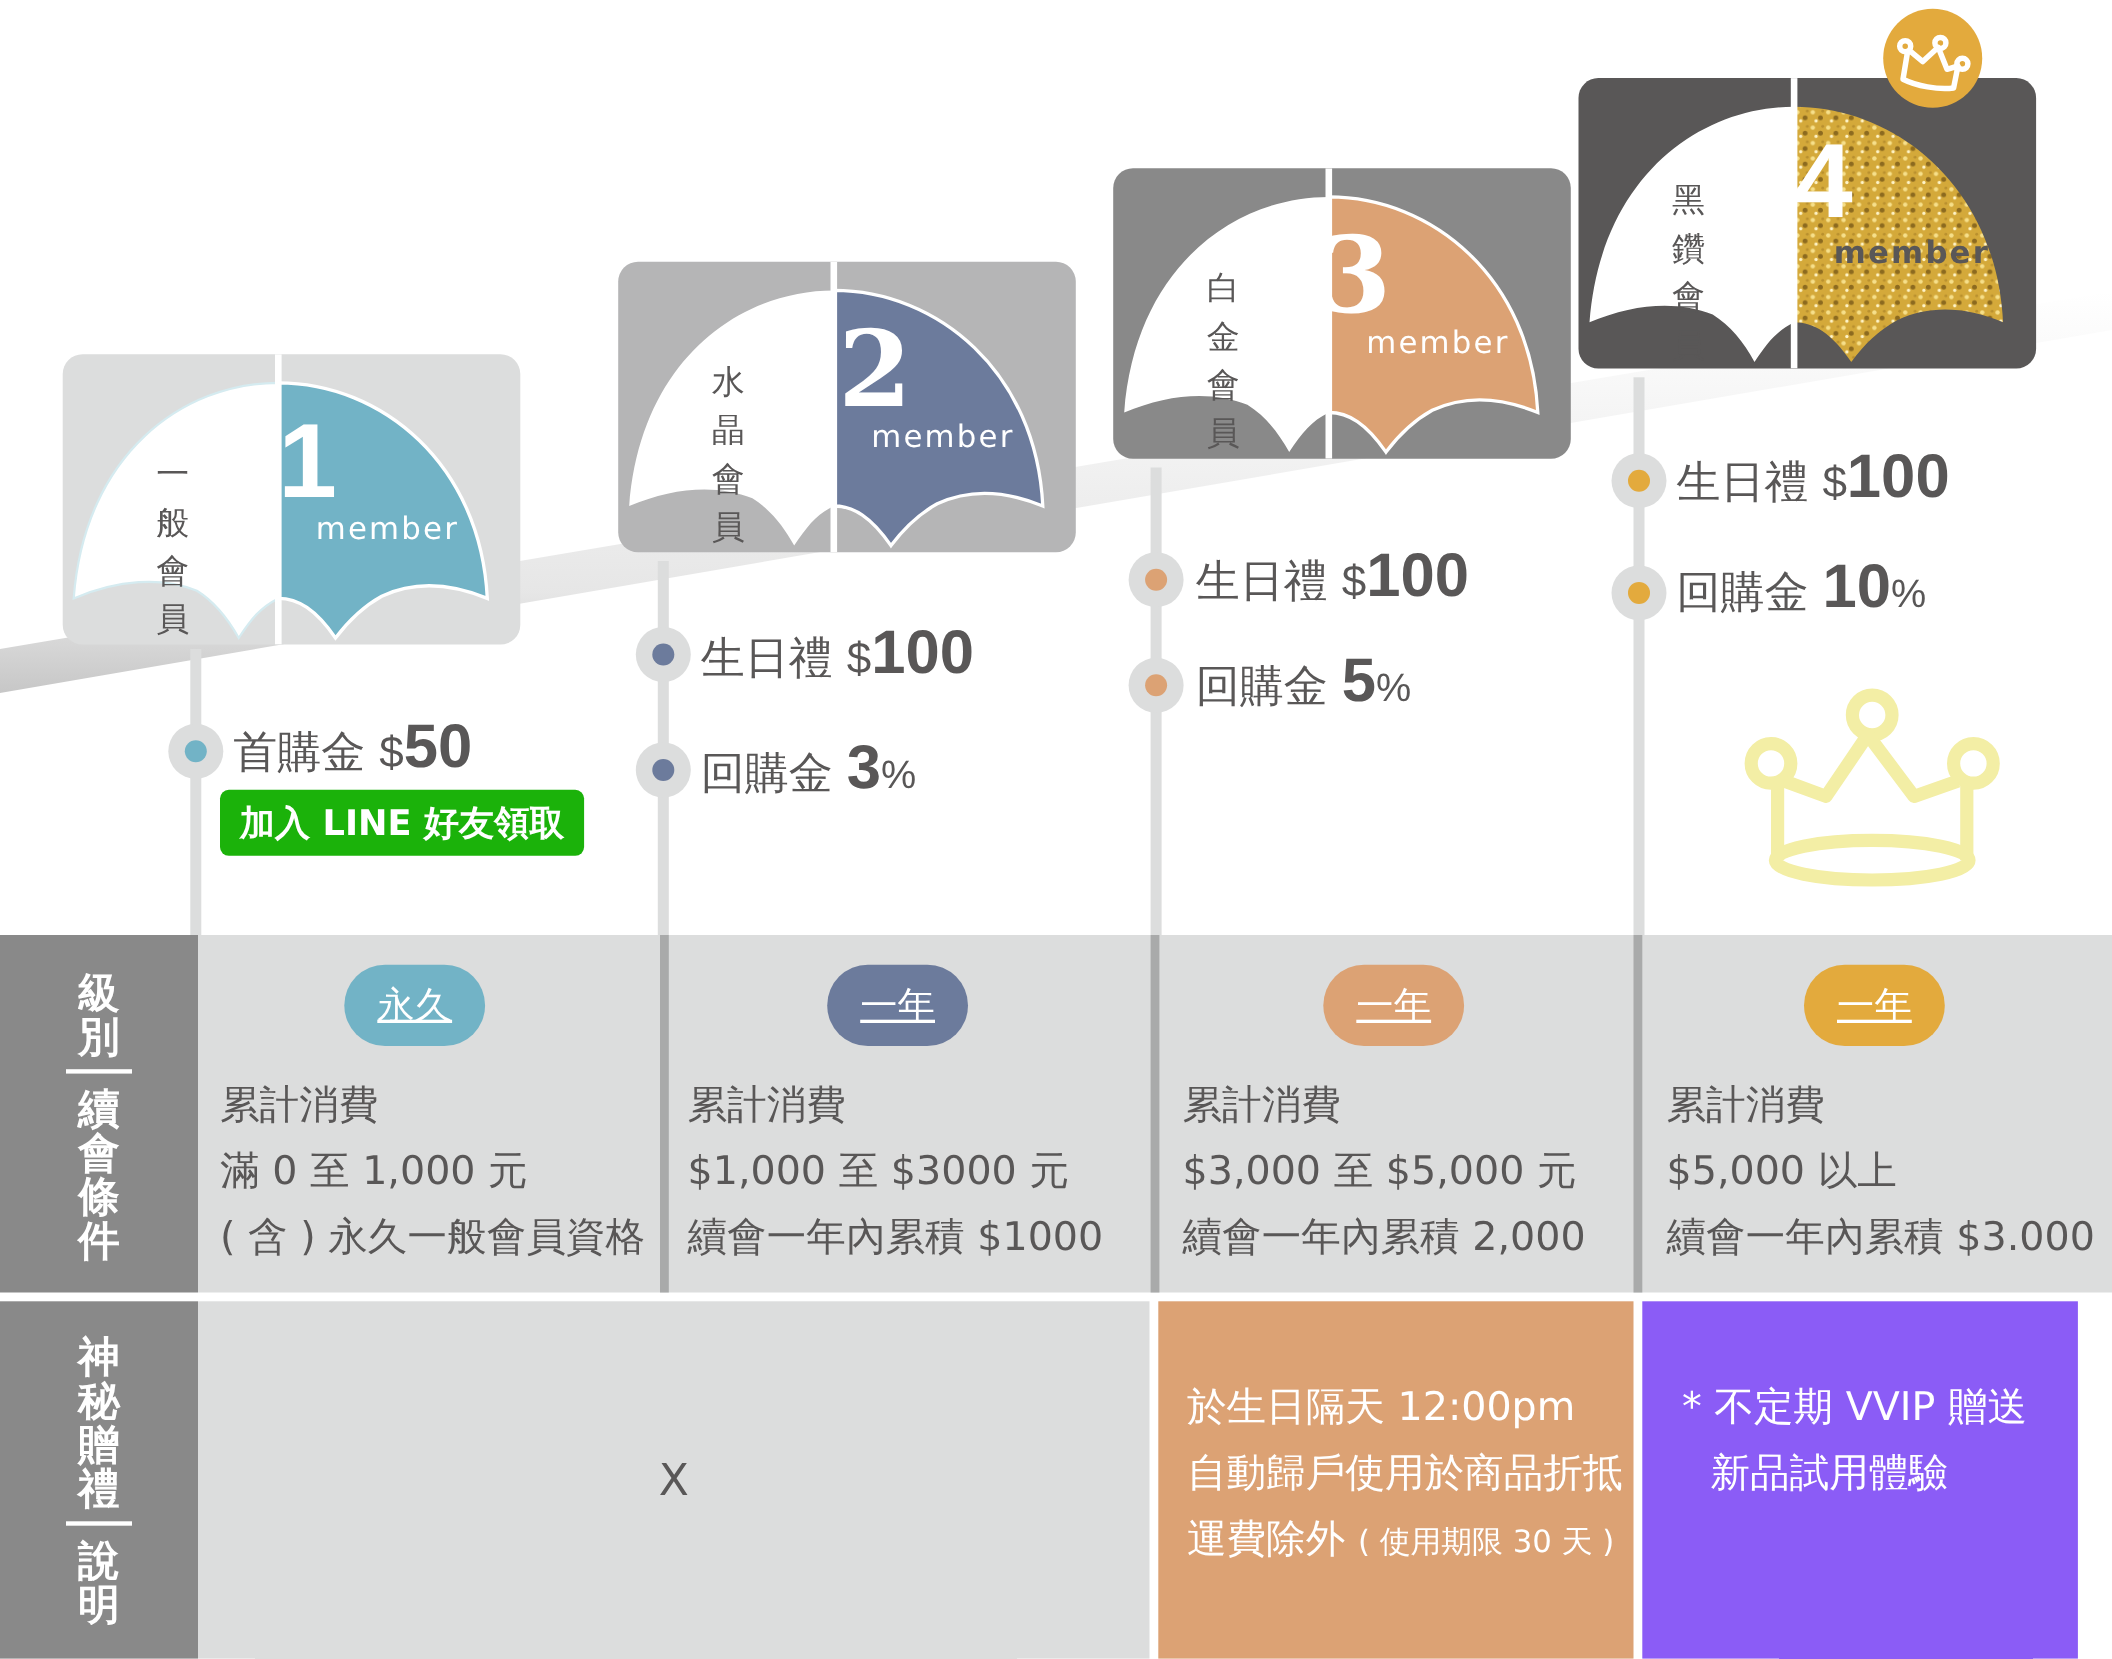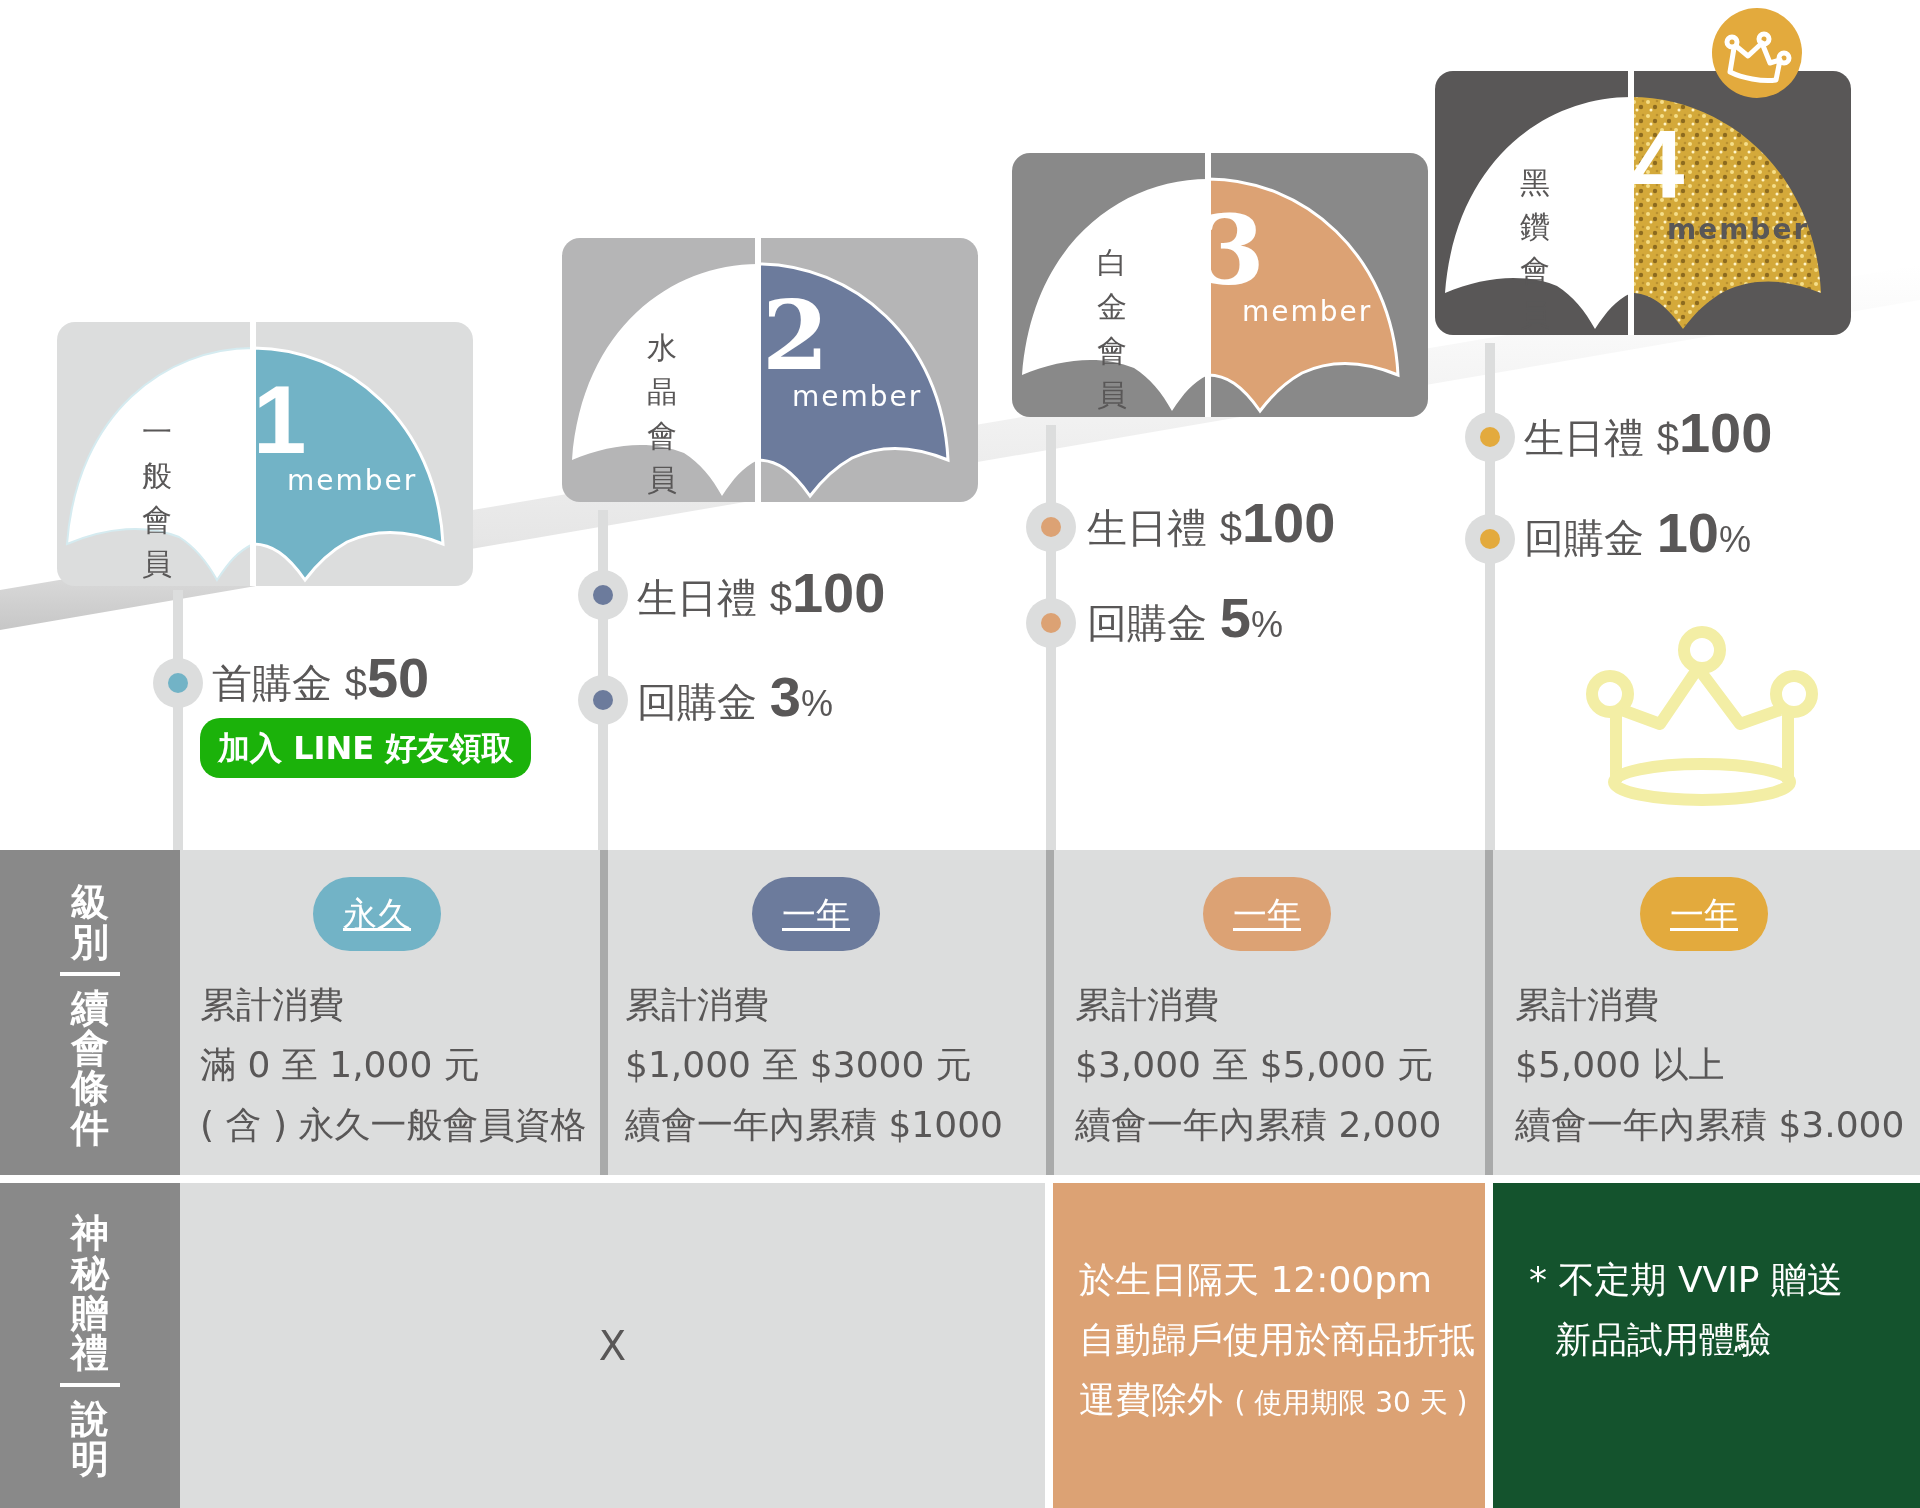--- a/index.html
+++ b/index.html
@@ -15,21 +15,21 @@
   .tier-num{position:absolute;font-family:"DejaVu Serif","Liberation Serif",serif;font-weight:bold;font-size:96px;color:#fff;line-height:1;}
   .tier-member{position:absolute;font-size:28px;color:#fff;letter-spacing:2px;}
   
   .vline{position:absolute;width:10px;background:#dcdddd;}
   .dot{position:absolute;width:50px;height:50px;border-radius:50%;background:#dcdddd;}
   .dot i{position:absolute;left:15px;top:15px;width:20px;height:20px;border-radius:50%;}
   .benefit{position:absolute;font-size:40px;color:#595757;white-space:nowrap;}
   .benefit .cur{font-family:"Liberation Sans",sans-serif;font-size:40px;}
   .benefit .big{font-family:"Liberation Sans",sans-serif;font-weight:bold;font-size:56px;}
   .benefit .pct{font-family:"Liberation Sans",sans-serif;font-size:36px;}
-  .line-btn{position:absolute;background:#1bb20a;color:#fff;font-size:32px;font-weight:bold;border-radius:20px;padding:0 18px;height:60px;line-height:60px;white-space:nowrap;}
+  .line-btn{position:absolute;background:#1bb20a;color:#fff;font-size:32px;font-weight:bold;border-radius:8px;padding:0 18px;height:60px;line-height:60px;white-space:nowrap;}
   
   .row-label{position:absolute;left:0;width:180px;background:#898989;color:#fff;font-size:38px;font-weight:bold;text-align:center;}
   .row-label .ch{display:block;line-height:40px;}
   .row-label .sep{display:block;width:60px;height:4px;background:#fff;margin:10px auto 12px;}
   .cell{position:absolute;background:#dcdddd;}
   .colsep{position:absolute;width:8px;background:#a9aaaa;}
   .pill{position:absolute;width:128px;height:74px;border-radius:37px;color:#fff;font-size:34px;text-align:center;line-height:74px;text-decoration:underline;}
   .cond{position:absolute;font-size:36px;color:#595757;line-height:60px;white-space:nowrap;}
   .gift{position:absolute;color:#fff;font-size:36px;line-height:60px;white-space:nowrap;}
   .gift small{font-size:28px;}
@@ -242,18 +242,18 @@
 <div class="cell" style="left:180px;top:1183px;width:865px;height:325px;">
   <div style="position:absolute;left:0;right:0;top:140px;text-align:center;font-size:40px;color:#595757;">X</div>
 </div>
 <div class="cell" style="left:1053px;top:1183px;width:432px;height:325px;background:#dca274;">
   <div class="gift" style="left:26px;top:67px;">
     <div>於生日隔天 12:00pm</div>
     <div>自動歸戶使用於商品折抵</div>
     <div><span>運費除外</span> <small>( 使用期限 30 天 )</small></div>
   </div>
 </div>
-<div class="cell" style="left:1493px;top:1183px;width:427px;height:325px;background:#14532d;">
+<div class="cell" style="left:1493px;top:1183px;width:396px;height:325px;background:#8b5cf6;">
   <div class="gift" style="left:36px;top:67px;">
     <div>* 不定期 VVIP 贈送</div>
     <div style="padding-left:26px;">新品試用體驗</div>
   </div>
 </div>
 
 </body></html>

